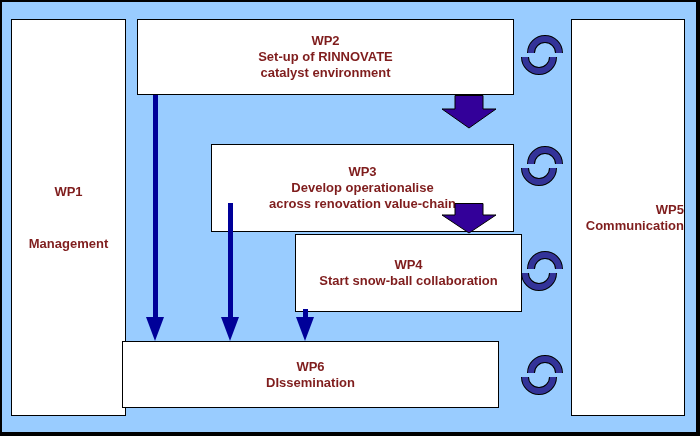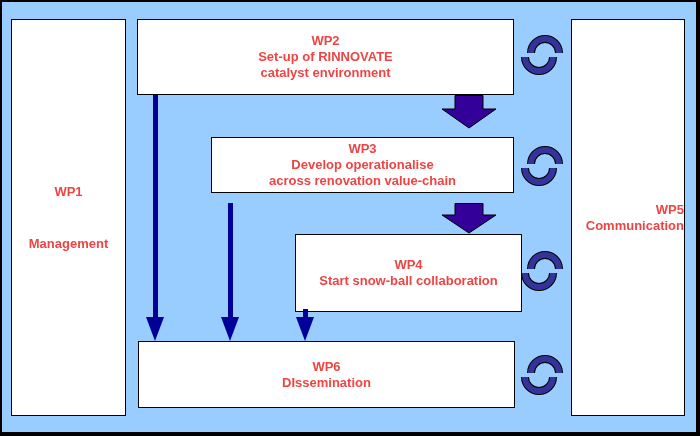--- a/index.html
+++ b/index.html
@@ -31,28 +31,28 @@
     background:var(--box-fill);
     border:1px solid var(--box-border);
     display:flex;
     flex-direction:column;
     justify-content:center;
     align-items:center;
     text-align:center;
     font-weight:bold;
     font-size:13px;
     line-height:16px;
-    color:#ef4444;
+    color:#7f1d1d;
   }
   .wp1{left:9px;top:17px;width:115px;height:397px;gap:36px;}
   .wp2{left:135px;top:17px;width:377px;height:76px;}
-  .wp3{left:209px;top:135px;width:303px;height:56px;}
+  .wp3{left:209px;top:142px;width:303px;height:88px;}
   .wp4{left:293px;top:232px;width:227px;height:78px;}
   .wp5{left:569px;top:17px;width:114px;height:397px;align-items:flex-end;}
-  .wp6{left:136px;top:339px;width:377px;height:67px;}
+  .wp6{left:120px;top:339px;width:377px;height:67px;}
 
   .block-arrow{position:absolute;}
   .block-arrow-1{left:439px;top:93px;width:56px;height:34px;}
   .block-arrow-2{left:439px;top:201px;width:56px;height:31px;}
   .block-arrow svg{display:block;width:100%;height:100%;}
   .block-arrow polygon{fill:var(--block-arrow);stroke:var(--box-border);stroke-width:1;}
 
   .thin-shaft{
     position:absolute;width:5px;background:var(--thin-arrow);
   }

